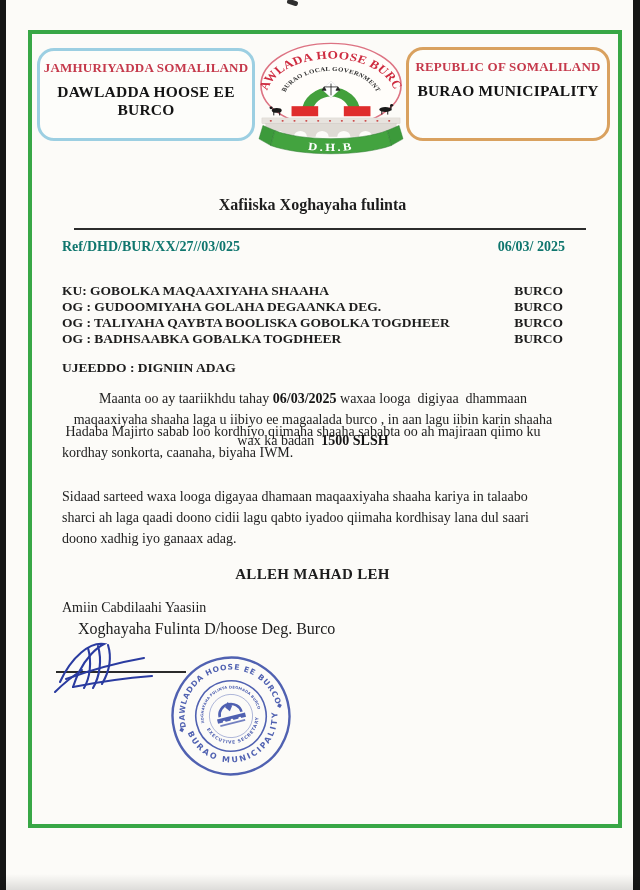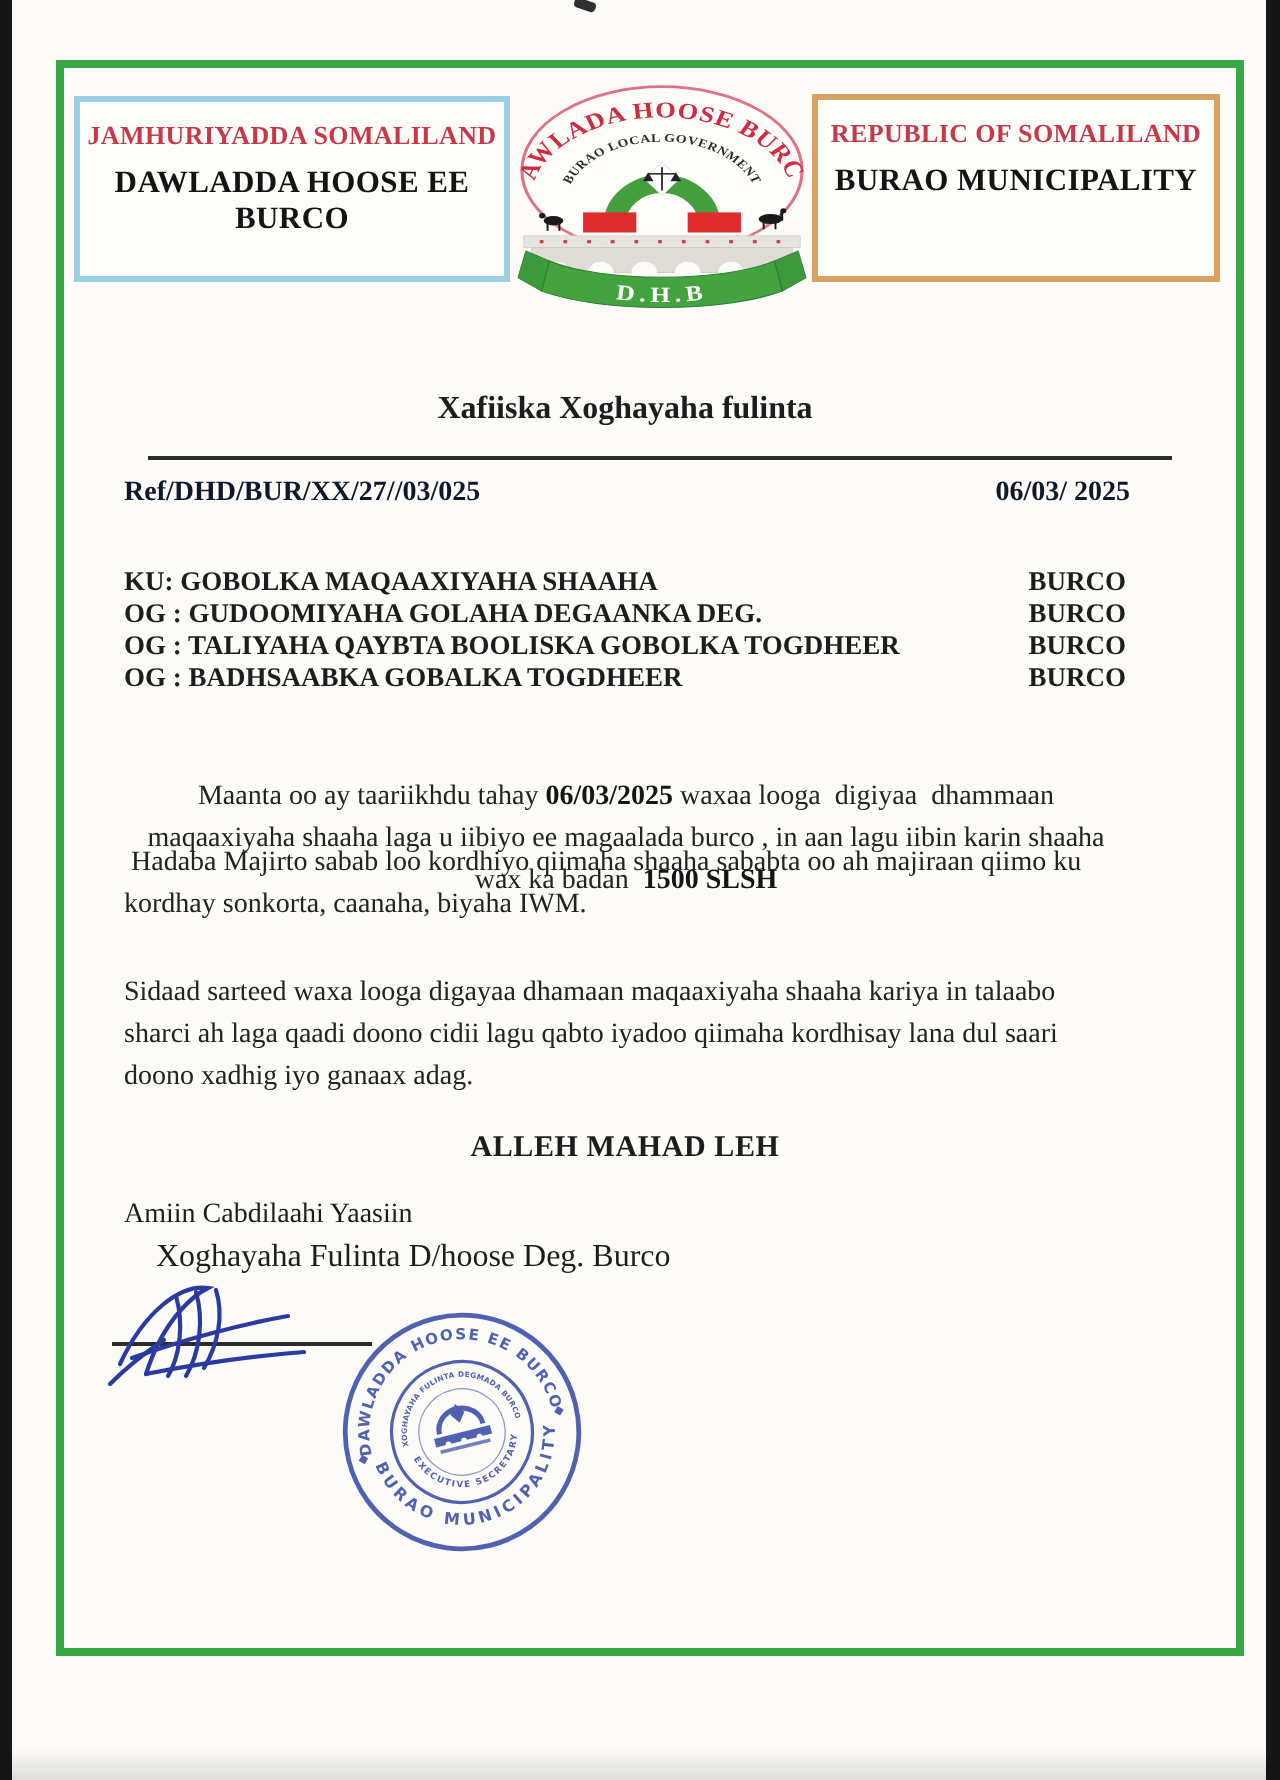--- a/index.html
+++ b/index.html
@@ -7,29 +7,29 @@
   .page{
     position:relative;width:640px;height:890px;margin:0 auto;
     background:#fcfbf8;overflow:hidden;
     font-family:"Liberation Serif", serif;color:#1d1d1d;
   }
   .edge{position:absolute;top:0;height:100%;background:#161616;}
   .edge-left{left:0;width:6px;}
   .edge-right{right:0;width:7px;}
   .artifact{position:absolute;left:287px;top:0;width:11px;height:5px;background:#2f2f2f;border-radius:2px;transform:rotate(18deg);}
   .frame{position:absolute;left:28px;top:30px;width:586px;height:790px;border:4px solid #38a746;}
-  .hdr-box{position:absolute;text-align:center;background:#fdfdfa;}
+  .hdr-box{position:absolute;text-align:center;background:#fdfdfa;border-radius:17px;}
   .hdr-box-left{left:37px;top:48px;width:212px;height:78px;border:3px solid #9ccfe2;padding-top:9px;}
   .hdr-box-right{left:406px;top:47px;width:198px;height:79px;border:3px solid #d9a15f;padding-top:9px;}
   .hdr-line1{font-size:13px;font-weight:bold;color:#c5394b;letter-spacing:.2px;}
   .hdr-line2{font-size:15.5px;font-weight:bold;color:#141414;margin-top:7px;letter-spacing:.2px;}
   .logo-wrap{position:absolute;left:257px;top:40px;width:148px;height:124px;}
   .office-title{position:absolute;left:62px;top:196px;width:501px;text-align:center;font-size:16px;font-weight:bold;}
   .title-rule{position:absolute;left:74px;top:228px;width:512px;height:2px;background:#2c2c2c;}
-  .ref-row{position:absolute;left:62px;top:239px;width:503px;display:flex;justify-content:space-between;font-size:14px;font-weight:600;color:#0f172a;gap:21px;}
+  .ref-row{position:absolute;left:62px;top:239px;width:503px;display:flex;justify-content:space-between;font-size:14px;font-weight:600;color:#0f766e;gap:21px;}
   .recipients{position:absolute;left:62px;top:283px;width:501px;font-size:13.5px;font-weight:bold;line-height:16px;}
   .recip-row{display:flex;justify-content:space-between;}
   .subject{position:absolute;left:62px;top:360px;font-size:13.5px;font-weight:bold;}
   .para{position:absolute;left:62px;width:502px;font-size:14px;line-height:21px;white-space:pre-wrap;color:#222;}
   .para b{color:#151515;}
   .p1{top:388px;text-align:center;}
   .p2{top:421px;}
   .p3{top:486px;}
   .closing{position:absolute;left:62px;top:566px;width:501px;text-align:center;font-size:15px;font-weight:bold;letter-spacing:.3px;}
   .sig-name{position:absolute;left:62px;top:600px;font-size:14px;}
@@ -150,20 +150,21 @@
     <div class="recip-row">
       <span>OG : TALIYAHA QAYBTA BOOLISKA GOBOLKA TOGDHEER</span>
       <span>BURCO</span>
     </div>
     <div class="recip-row">
       <span>OG : BADHSAABKA GOBALKA TOGDHEER</span>
       <span>BURCO</span>
     </div>
   </div>
 
+  <div class="subject">UJEEDDO : DIGNIIN ADAG</div>
 
   <div class="para p1"><span>Maanta oo ay taariikhdu tahay </span><b>06/03/2025</b><span> waxaa looga  digiyaa  dhammaan maqaaxiyaha shaaha laga u iibiyo ee magaalada burco , in aan lagu iibin karin shaaha wax ka badan  </span><b>1500 SLSH</b></div>
   <div class="para p2"> Hadaba Majirto sabab loo kordhiyo qiimaha shaaha sababta oo ah majiraan qiimo ku kordhay sonkorta, caanaha, biyaha IWM.</div>
   <div class="para p3">Sidaad sarteed waxa looga digayaa dhamaan maqaaxiyaha shaaha kariya in talaabo sharci ah laga qaadi doono cidii lagu qabto iyadoo qiimaha kordhisay lana dul saari doono xadhig iyo ganaax adag.</div>
 
   <div class="closing">ALLEH MAHAD LEH</div>
 
   <div class="sig-name">Amiin Cabdilaahi Yaasiin</div>
   <div class="sig-title">Xoghayaha Fulinta D/hoose Deg. Burco</div>
 

